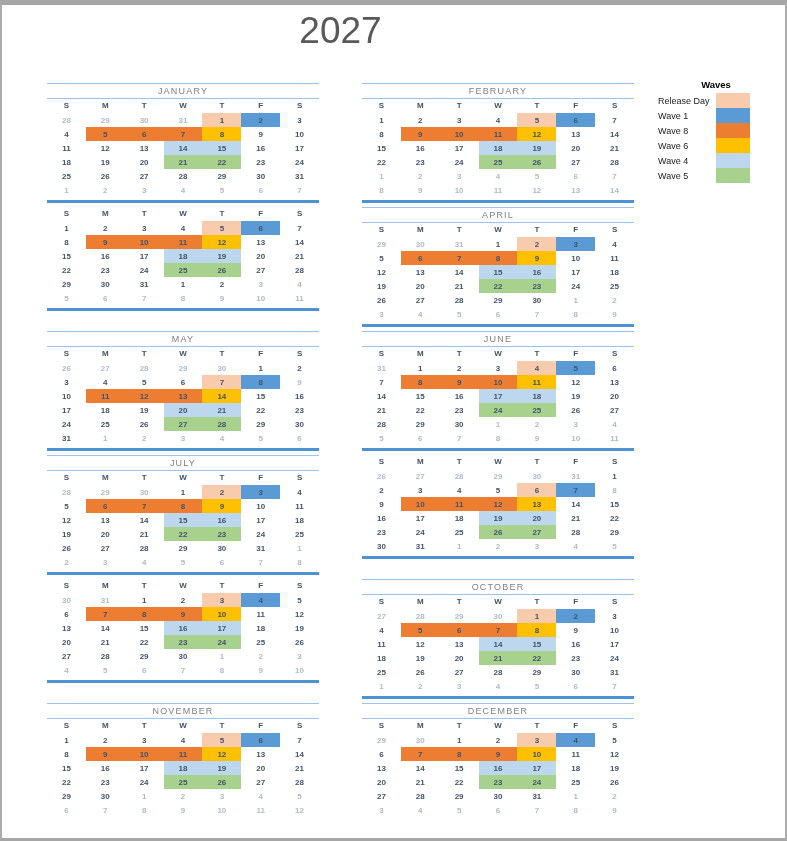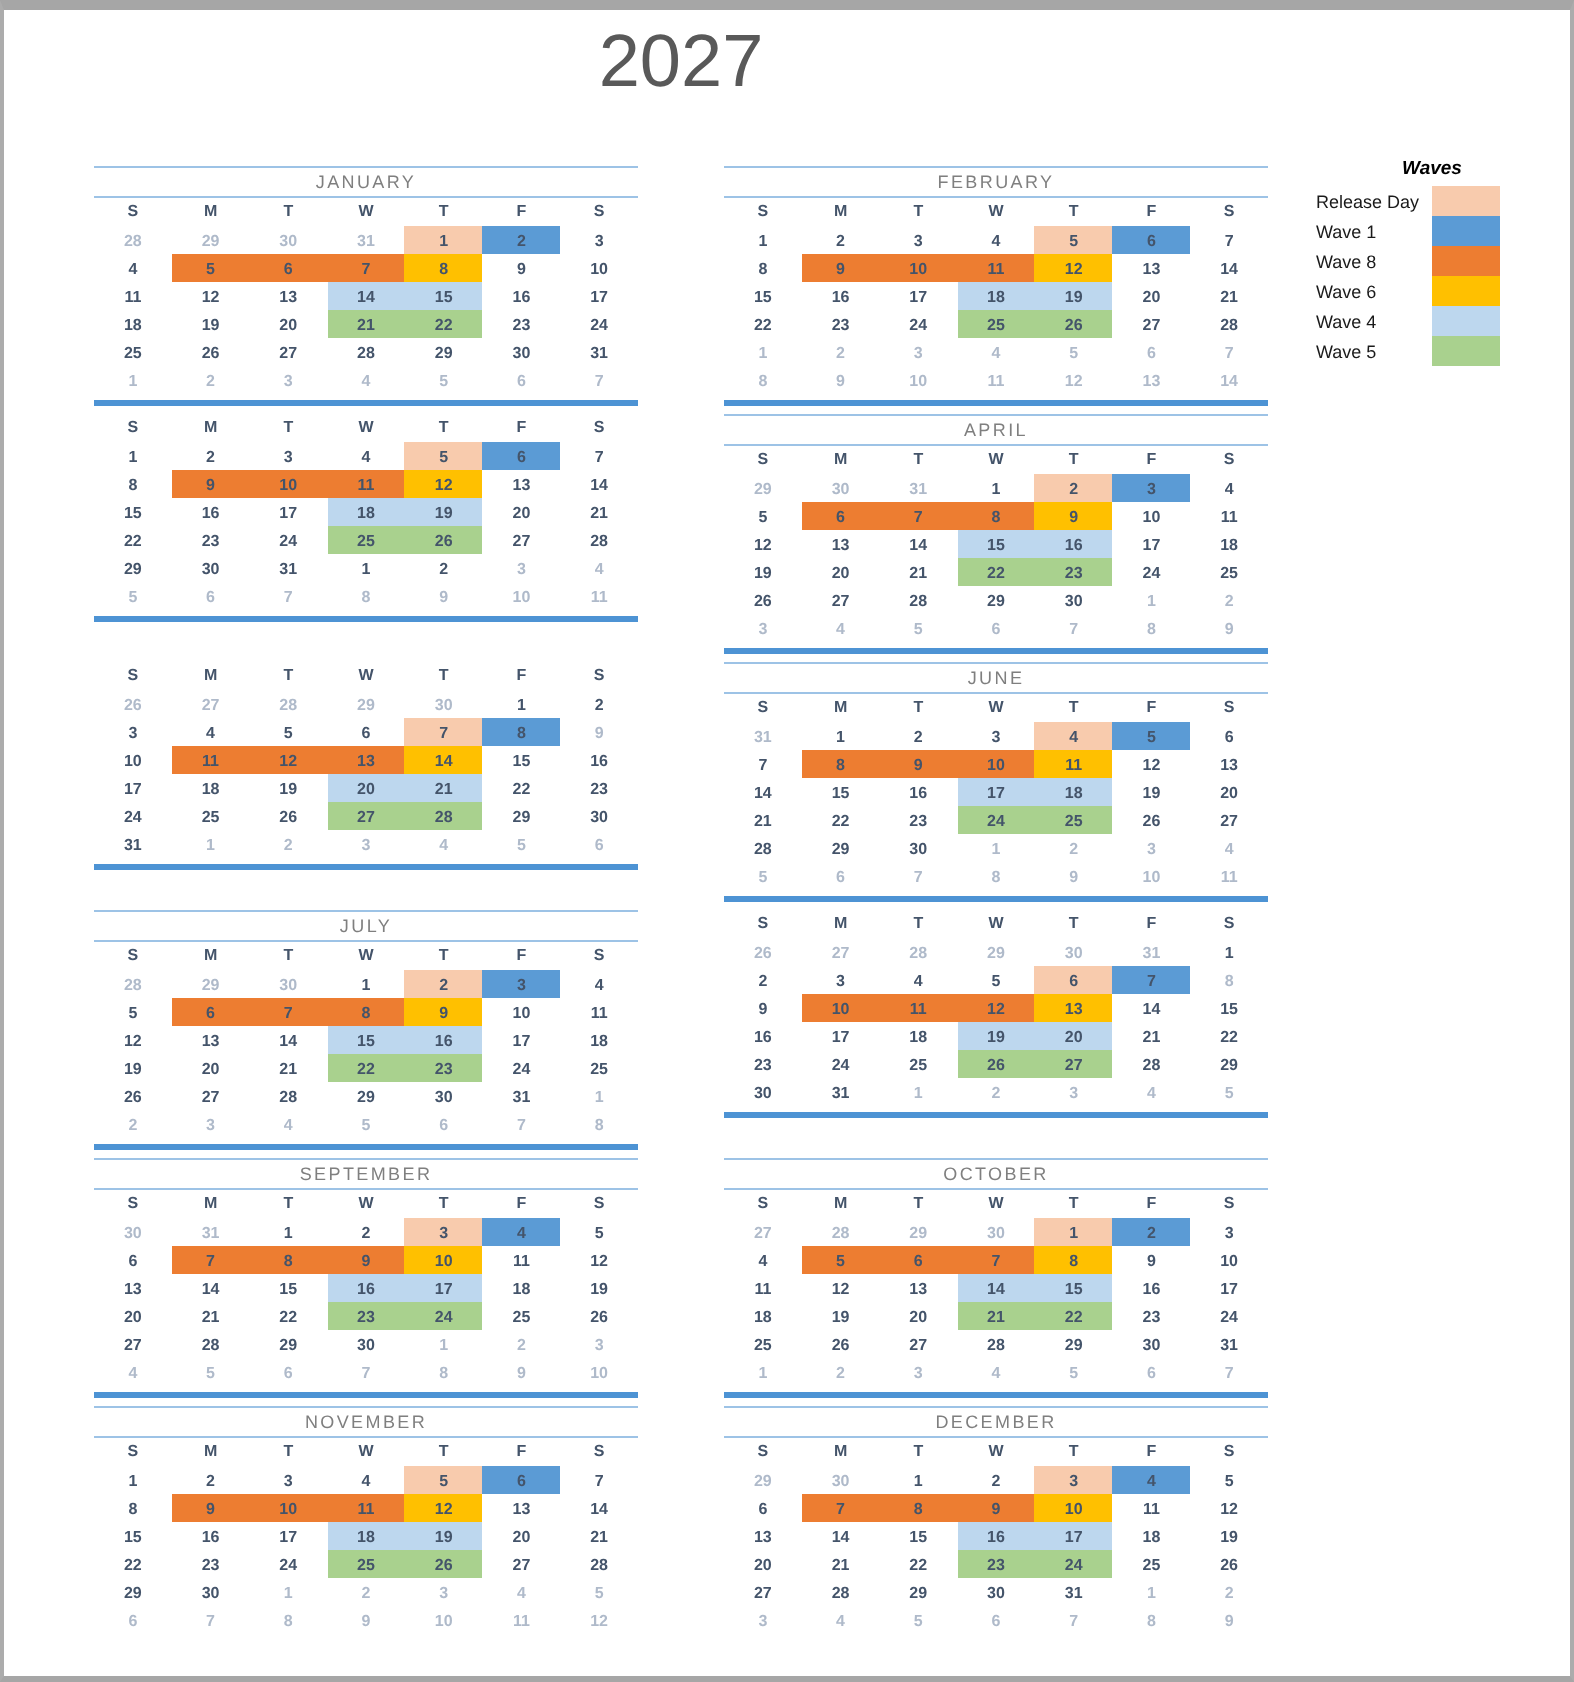--- a/index.html
+++ b/index.html
@@ -37,21 +37,21 @@
     display:flex; align-items:center; justify-content:center;
     font-size:8px; font-weight:700; color:#44546A;
   }
   .cell.muted{ color:#AFBACA; }
   .rule{ height:3px; margin-top:3px; }
   .legend{
     position:absolute; left:656px; top:74px; width:92px;
   }
   .legend-title{
     font-size:9.5px; font-weight:700; color:#000; text-align:center;
-    margin-bottom:3px; padding-left:24px;font-style:italic;
+    margin-bottom:3px; padding-left:24px;
   }
   .legend-row{ display:flex; align-items:center; height:15px; }
   .legend-label{ flex:1; font-size:9px; color:#1a1a1a; white-space:nowrap; }
   .legend-swatch{ width:34px; height:15px; flex:none; }
 </style>
 </head>
 <body>
 
 <div class="page">
   <h1 class="year-title">2027</h1>
@@ -270,20 +270,21 @@
           <div class="cell muted">4</div>
           <div class="cell muted">5</div>
           <div class="cell muted">6</div>
           <div class="cell muted">7</div>
           <div class="cell muted">8</div>
           <div class="cell muted">9</div>
         </div>
         <div class="rule" style="background: rgb(77, 147, 212);"></div>
       </section>
       <section class="month">
+        <div class="month-name">MAY</div>
         <div class="grid">
           <div class="dow">S</div>
           <div class="dow">M</div>
           <div class="dow">T</div>
           <div class="dow">W</div>
           <div class="dow">T</div>
           <div class="dow">F</div>
           <div class="dow">S</div>
           <div class="cell muted">26</div>
           <div class="cell muted">27</div>
@@ -488,21 +489,20 @@
           <div class="cell">31</div>
           <div class="cell muted">1</div>
           <div class="cell muted">2</div>
           <div class="cell muted">3</div>
           <div class="cell muted">4</div>
           <div class="cell muted">5</div>
         </div>
         <div class="rule" style="background: rgb(77, 147, 212);"></div>
       </section>
       <section class="month">
-        <div class="month-name">SEPTEMBER</div>
         <div class="grid">
           <div class="dow">S</div>
           <div class="dow">M</div>
           <div class="dow">T</div>
           <div class="dow">W</div>
           <div class="dow">T</div>
           <div class="dow">F</div>
           <div class="dow">S</div>
           <div class="cell muted">30</div>
           <div class="cell muted">31</div>

